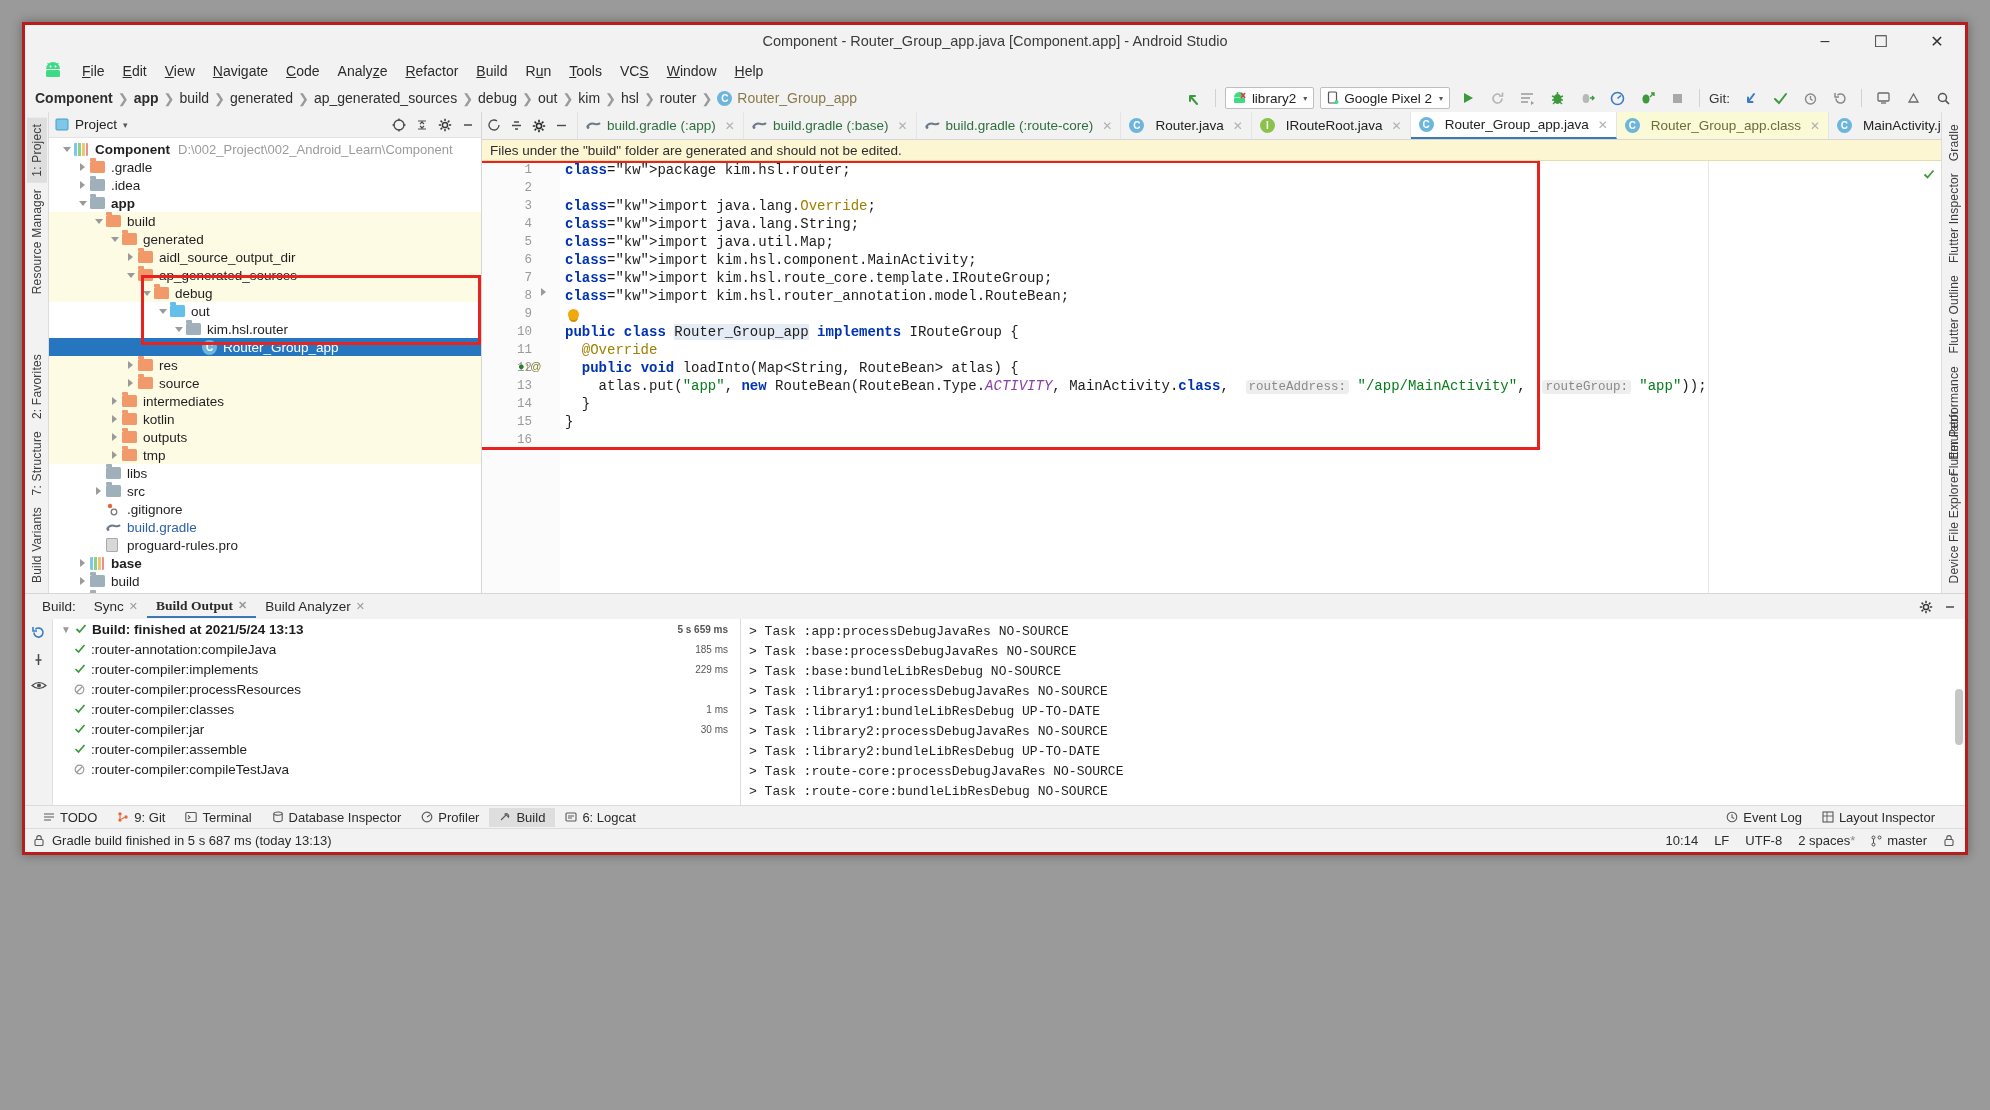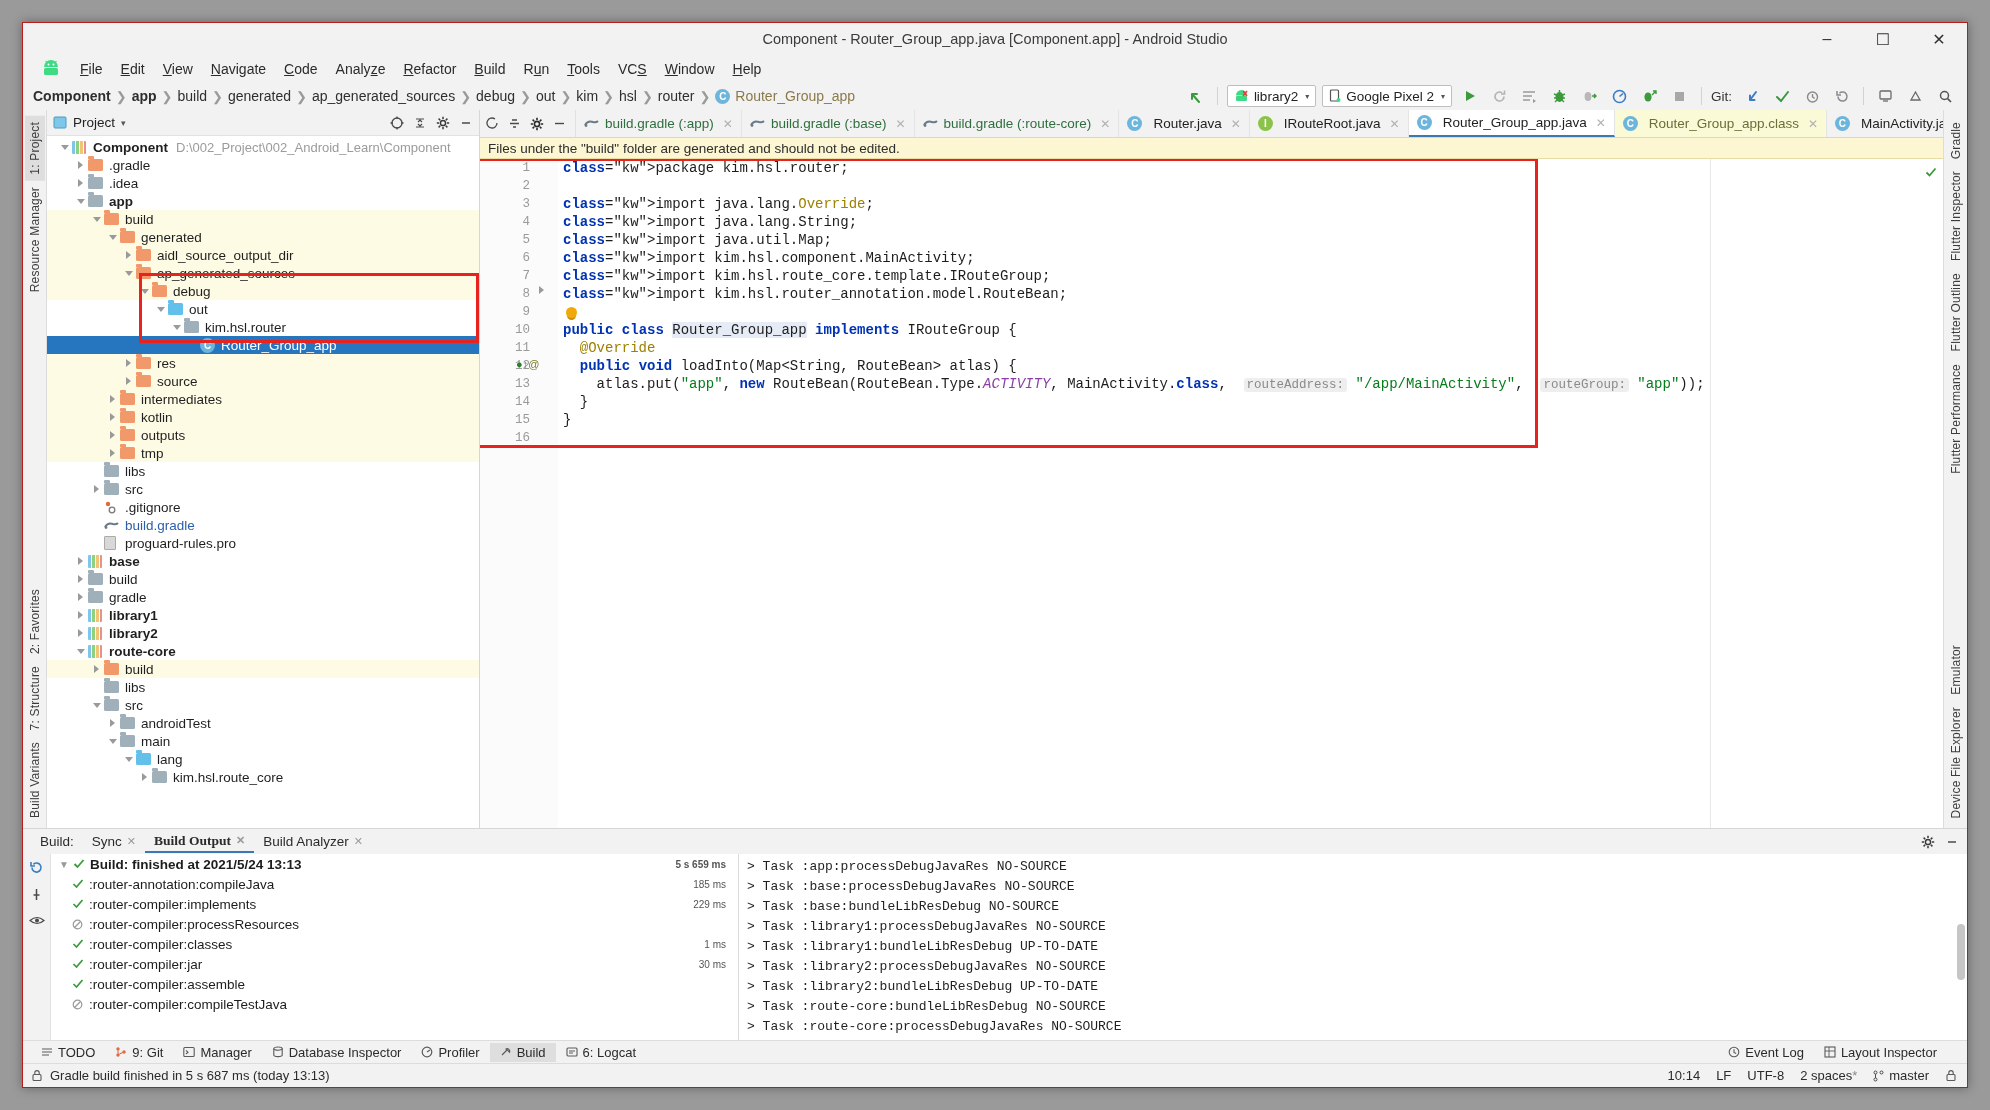--- a/index.html
+++ b/index.html
@@ -5,22 +5,22 @@
   * { box-sizing: border-box; margin:0; padding:0; }
   html,body { width:1990px; height:1110px; overflow:hidden; }
   body {
     font-family: "Liberation Sans", sans-serif;
     font-size: 14px;
     background:#9a9a9a;
     color:#1d1d1d;
     -webkit-font-smoothing: antialiased;
   }
   .window {
-    position:absolute; left:22px; top:22px; width:1946px; height:1066px;
-    background:#14532d; border:1px solid #b91c1c;
+    position:absolute; left:22px; top:22px; width:1946px; height:833px;
+    background:#14532d; border:3px solid #b91c1c;
     display:flex; flex-direction:column;
     box-shadow:0 0 10px rgba(0,0,0,.35);
   }
 
   
   .titlebar { height:32px; background:#f2f2f2; display:flex; align-items:center; position:relative;
               border-bottom:0px solid #e0e0e0; }
   .title-text { position:absolute; left:0; right:0; text-align:center; font-size:14.5px; color:#3b3b3b; }
   .winbtns { margin-left:auto; display:flex; height:32px; z-index:3; }
   .winbtn { width:56px; height:32px; display:flex; align-items:center; justify-content:center;
@@ -990,24 +990,24 @@
           <div class="orow">
             <span>&gt; Task :library1:bundleLibResDebug UP-TO-DATE</span>
           </div>
           <div class="orow">
             <span>&gt; Task :library2:processDebugJavaRes NO-SOURCE</span>
           </div>
           <div class="orow">
             <span>&gt; Task :library2:bundleLibResDebug UP-TO-DATE</span>
           </div>
           <div class="orow">
+            <span>&gt; Task :route-core:processDebugJavaRes NO-SOURCE</span>
+          </div>
+          <div class="orow">
             <span>&gt; Task :route-core:bundleLibResDebug NO-SOURCE</span>
-          </div>
-          <div class="orow">
-            <span>&gt; Task :route-core:processDebugJavaRes NO-SOURCE</span>
           </div>
           <div class="vscroll"></div>
       </div>
     </div>
   </div>
 
   <div class="toolbar-bottom">
     <div class="tw">
       <svg width="12" height="12" viewBox="0 0 12 12">
           <path d="M1 3 H11 M1 6 H11 M1 9 H8" stroke="#5a5a5a" stroke-width="1.2"></path>
@@ -1021,21 +1021,21 @@
           <circle cx="9" cy="6" r="1.7" fill="#e06a3a"></circle>
           <path d="M3 4.7 V7.3 M4.5 8 L7.6 6.6" stroke="#e06a3a" stroke-width="1.1"></path>
         </svg>
       <span>9: Git</span>
     </div>
     <div class="tw">
       <svg width="12" height="12" viewBox="0 0 12 12">
           <rect x="0.8" y="1.5" width="10.4" height="9" rx="1" fill="none" stroke="#5a5a5a" stroke-width="1.1"></rect>
           <path d="M3 4.5 L5 6.2 L3 8" stroke="#5a5a5a" stroke-width="1.1" fill="none"></path>
         </svg>
-      <span>Manager</span>
+      <span>Terminal</span>
     </div>
     <div class="tw">
       <svg width="12" height="12" viewBox="0 0 12 12">
           <ellipse cx="6" cy="2.6" rx="4.2" ry="1.6" fill="none" stroke="#5a5a5a" stroke-width="1.1"></ellipse>
           <path d="M1.8 2.6 V9 a4.2 1.6 0 0 0 8.4 0 V2.6" fill="none" stroke="#5a5a5a" stroke-width="1.1"></path>
         </svg>
       <span>Database Inspector</span>
     </div>
     <div class="tw">
       <svg width="12" height="12" viewBox="0 0 12 12">

